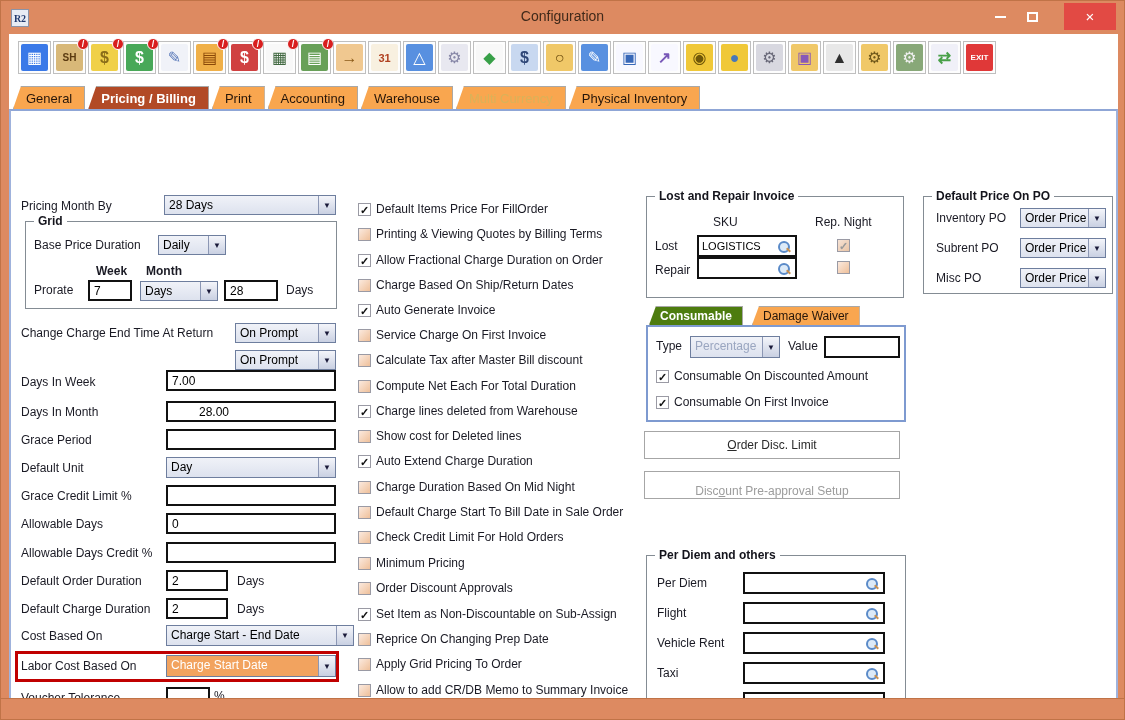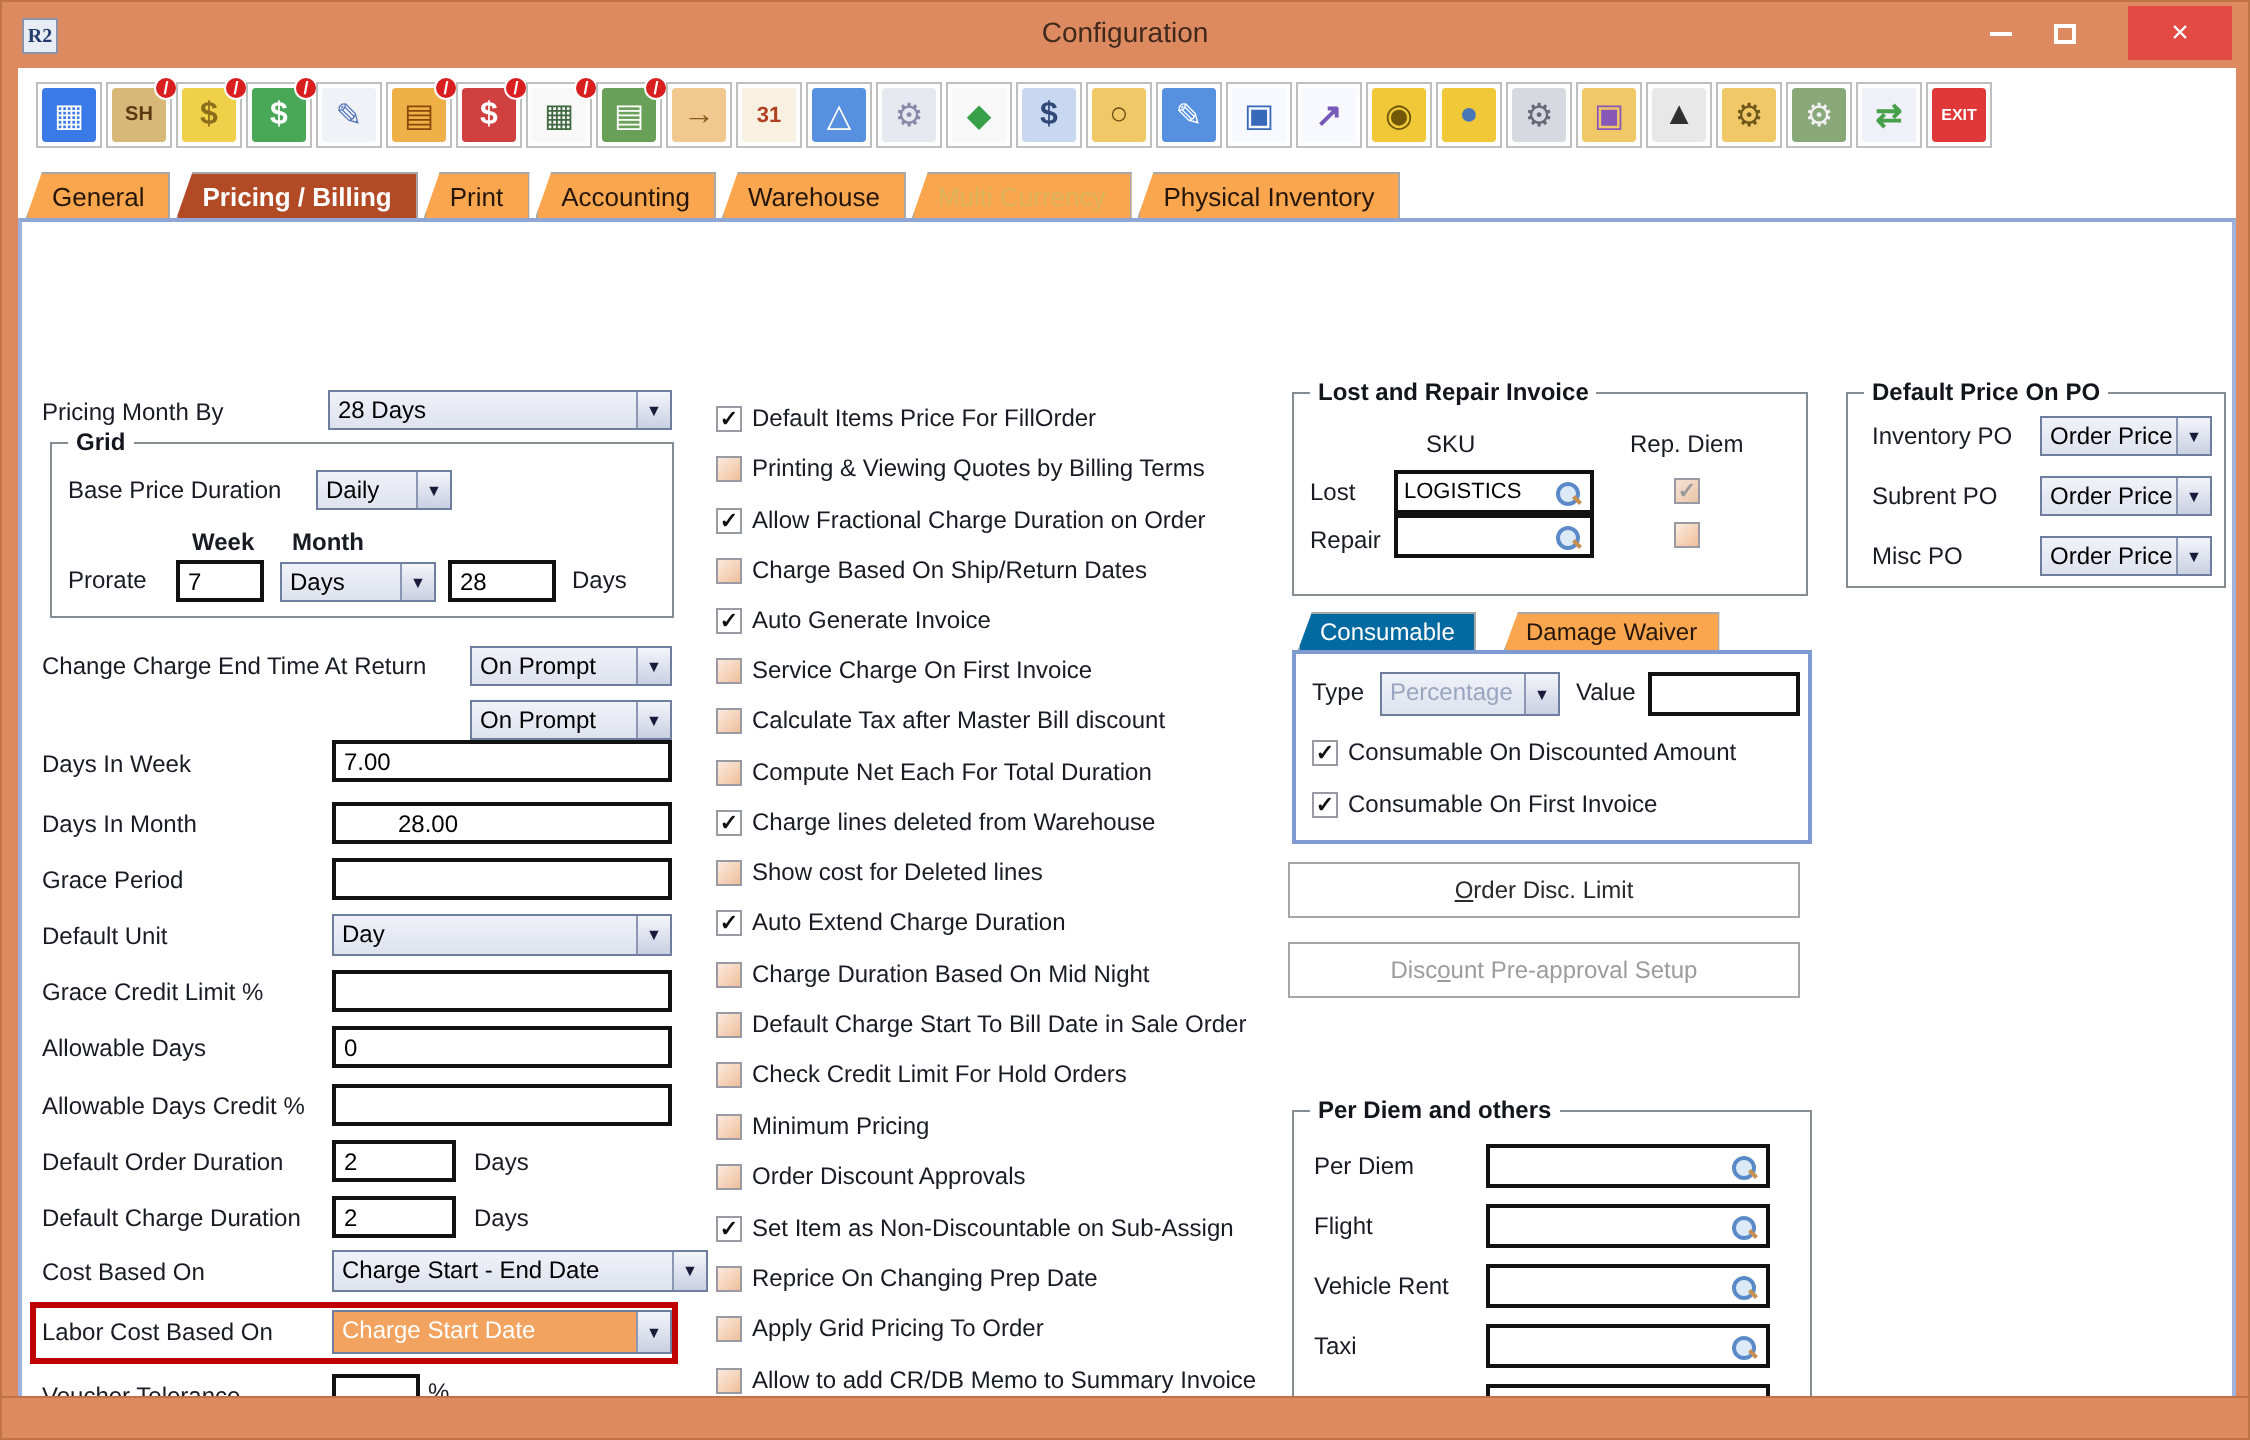--- a/index.html
+++ b/index.html
@@ -49,29 +49,29 @@
 
   .cbrow { position:absolute; left:347px; height:18px; display:flex; align-items:center; }
   .cbx { width:13px; height:13px; border:1px solid #9A9AA4; background:#fff; font-size:11px; font-weight:bold; color:#111; line-height:12px; text-align:center; flex:0 0 13px; }
   .cbx:empty { background:linear-gradient(135deg,#FBEADF,#EFC09A); }
   .cbx.dis { color:#9A9A9A; background:linear-gradient(135deg,#F6E3D6,#EAC5A6); }
   .cblabel { margin-left:5px; font-size:12px; color:#1A1A24; white-space:nowrap; }
 
   .redbox { position:absolute; left:4px; top:540px; width:324px; height:31px; border:3px solid #C00000; }
 
   .btn { position:absolute; left:633px; width:256px; height:28px; background:#FFFFFF; border:1px solid #A6A6A6; font-size:12px; color:#2A2A2A; display:flex; align-items:center; justify-content:center; }
-  .btn.disabled { color:#9C9C9C; }
+  .btn.disabled { color:#9C9C9C;align-items:flex-end; }
   .btn u { text-decoration:underline; }
 
   .mag { position:absolute; right:4px; top:3px; width:14px; height:14px; }
   .mag::before { content:""; position:absolute; left:1px; top:1px; width:8px; height:8px; border:2px solid #5A8AC8; border-radius:50%; background:#DCEAF8; }
   .mag::after { content:""; position:absolute; left:9px; top:9px; width:5px; height:2px; background:#C89050; transform:rotate(45deg); }
 
   .sub-tab { position:absolute; height:19px; padding:0 10px; font-size:12px; border:1px solid #A8A8A8; border-bottom:none; display:flex; align-items:center; clip-path:polygon(7px 0,100% 0,100% 100%,0 100%); }
-  .sub-tab.active { background:#0369a1; color:#fff; font-weight:normal; }
+  .sub-tab.active { background:#4d7c0f; color:#fff; font-weight:bold; }
   .sub-tab.normal { background:#F9A64F; color:#26160A; }
 
   .bottomframe { position:absolute; left:0; right:0; bottom:0; height:21px; background:#DD8A61; border-top:1px solid #C07347; }
 </style>
 </head>
 <body>
 
 <div class="window">
 
   <div class="titlebar">
@@ -360,21 +360,21 @@
           <span class="cblabel">Apply Grid Pricing To Order</span>
         </div>
       <div class="cbrow" style="top:570px">
           <span class="cbx"></span>
           <span class="cblabel">Allow to add CR/DB Memo to Summary Invoice</span>
         </div>
 
       <div class="grp" style="left:635px;top:85px;width:258px;height:102px">
         <span class="gtitle">Lost and Repair Invoice</span>
         <span class="lbl" style="left:66px;top:14px">SKU</span>
-        <span class="lbl" style="left:168px;top:14px">Rep. Diem</span>
+        <span class="lbl" style="left:168px;top:14px">Rep. Night</span>
         <span class="lbl" style="left:8px;top:38px">Lost</span>
         <div style="position:absolute;left:50px;top:38px;width:100px;height:22px;border:2px solid #111;background:#fff">
           <input style="position: absolute; left: 0px; top: 0px; width: 78px; height: 18px; border: none; font-family: &quot;Liberation Sans&quot;, sans-serif; font-size: 11px; padding: 0px 3px;" value="LOGISTICS">
           <span class="mag"></span>
         </div>
         <span class="cbx dis" style="position:absolute;left:190px;top:42px">✓</span>
         <span class="lbl" style="left:8px;top:62px">Repair</span>
         <div style="position:absolute;left:50px;top:60px;width:100px;height:22px;border:2px solid #111;background:#fff">
           <input style="position: absolute; left: 0px; top: 0px; width: 78px; height: 18px; border: none; font-family: &quot;Liberation Sans&quot;, sans-serif; font-size: 11px; padding: 0px 3px;" value="">
           <span class="mag"></span>

